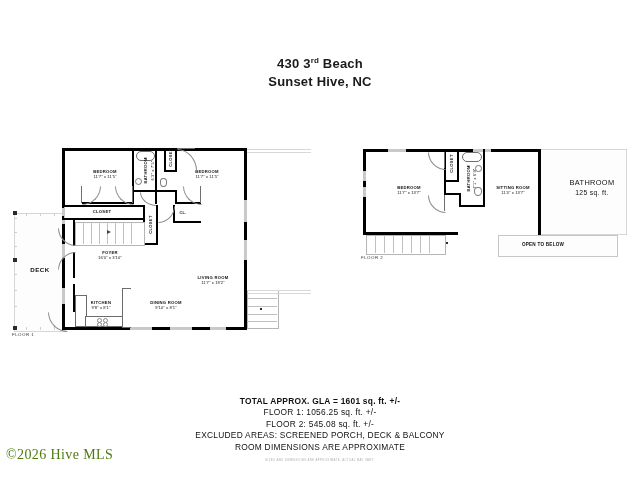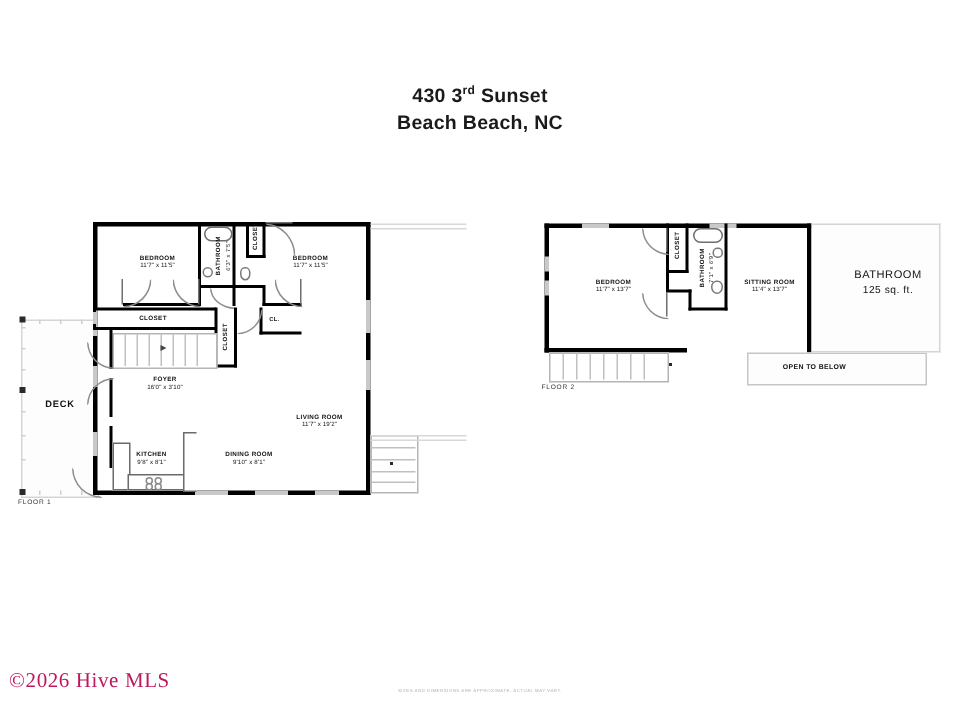--- a/index.html
+++ b/index.html
@@ -73,32 +73,32 @@
   }
   #summary .strong{font-weight:bold;}
   #disclaimer{
     position:absolute;left:0;top:458px;width:640px;text-align:center;
     font-size:2.9px;letter-spacing:.35px;color:#b0b0b0;
   }
 
   
   #watermark{
     position:absolute;left:6px;top:447px;
-    font-size:14px;letter-spacing:.4px;color:#be185d;
+    font-size:14px;letter-spacing:.4px;color:#4d7c0f;
     font-family:"Liberation Serif","DejaVu Serif",serif;
   }
 </style>
 </head>
 <body>
 
 <div class="stage">
 
   <div id="title-block">
-    <span><span>430 3</span><sup>rd</sup> <span>Sunset</span></span>
-    <span class="line2">Beach Beach, NC</span>
+    <span><span>430 3</span><sup>rd</sup> <span>Beach</span></span>
+    <span class="line2">Sunset Hive, NC</span>
   </div>
 
   <div class="plan" id="floor1" style="left:12px;top:140px;width:300px;height:205px;">
 
     <div class="deck-area" style="left:2px;top:73px;width:50px;height:117px;"></div>
 
     <div class="tick" style="left:2px;top:78px;width:3px;height:1px;"></div>
     <div class="tick" style="left:2px;top:92px;width:3px;height:1px;"></div>
     <div class="tick" style="left:2px;top:106px;width:3px;height:1px;"></div>
     <div class="tick-dark" style="left:1px;top:118px;width:4px;height:4px;"></div>
@@ -335,17 +335,24 @@
     <div class="deck-area" style="left:183px;top:6px;width:85px;height:84px;border-color:#d6d6d6;border-left:none;"></div>
 
     <div class="floor-tag" style="left:3px;top:112px;">FLOOR 2</div>
   </div>
 
   <div class="big-lbl" style="left:552px;top:178px;width:80px;">
     <span>BATHROOM</span><br>
     <span style="font-size:6.8px;">125 sq. ft.</span>
   </div>
 
+  <div id="summary">
+    <div class="strong">TOTAL APPROX. GLA = 1601 sq. ft. +/-</div>
+    <div>FLOOR 1: 1056.25 sq. ft. +/-</div>
+    <div>FLOOR 2: 545.08 sq. ft. +/-</div>
+    <div>EXCLUDED AREAS: SCREENED PORCH, DECK &amp; BALCONY</div>
+    <div>ROOM DIMENSIONS ARE APPROXIMATE</div>
+  </div>
   <div id="disclaimer">SIZES AND DIMENSIONS ARE APPROXIMATE, ACTUAL MAY VARY.</div>
 
   <div id="watermark">©2026 Hive MLS</div>
 
 </div>
 
 </body></html>

